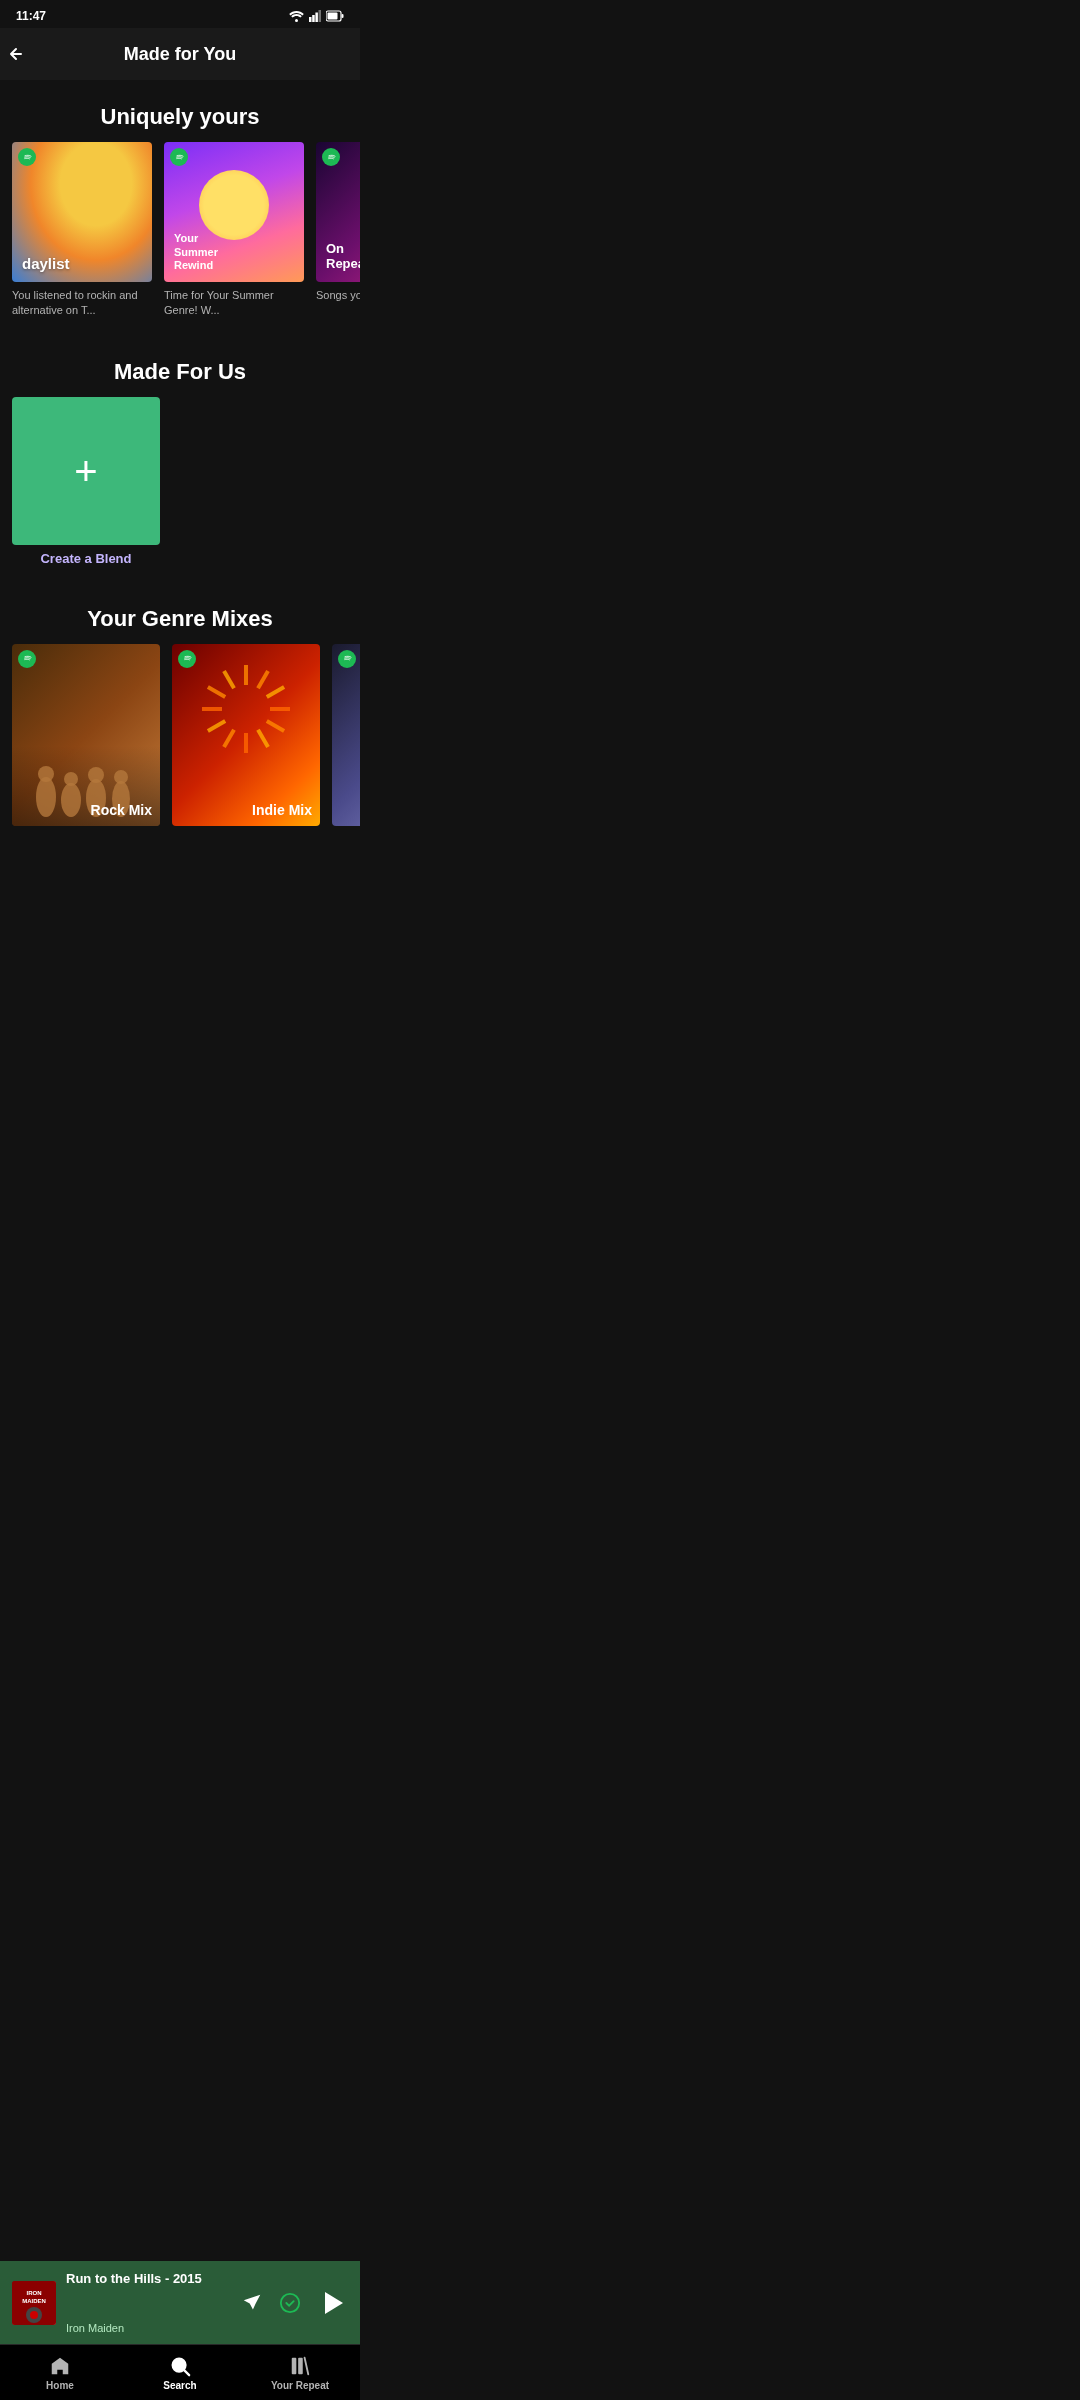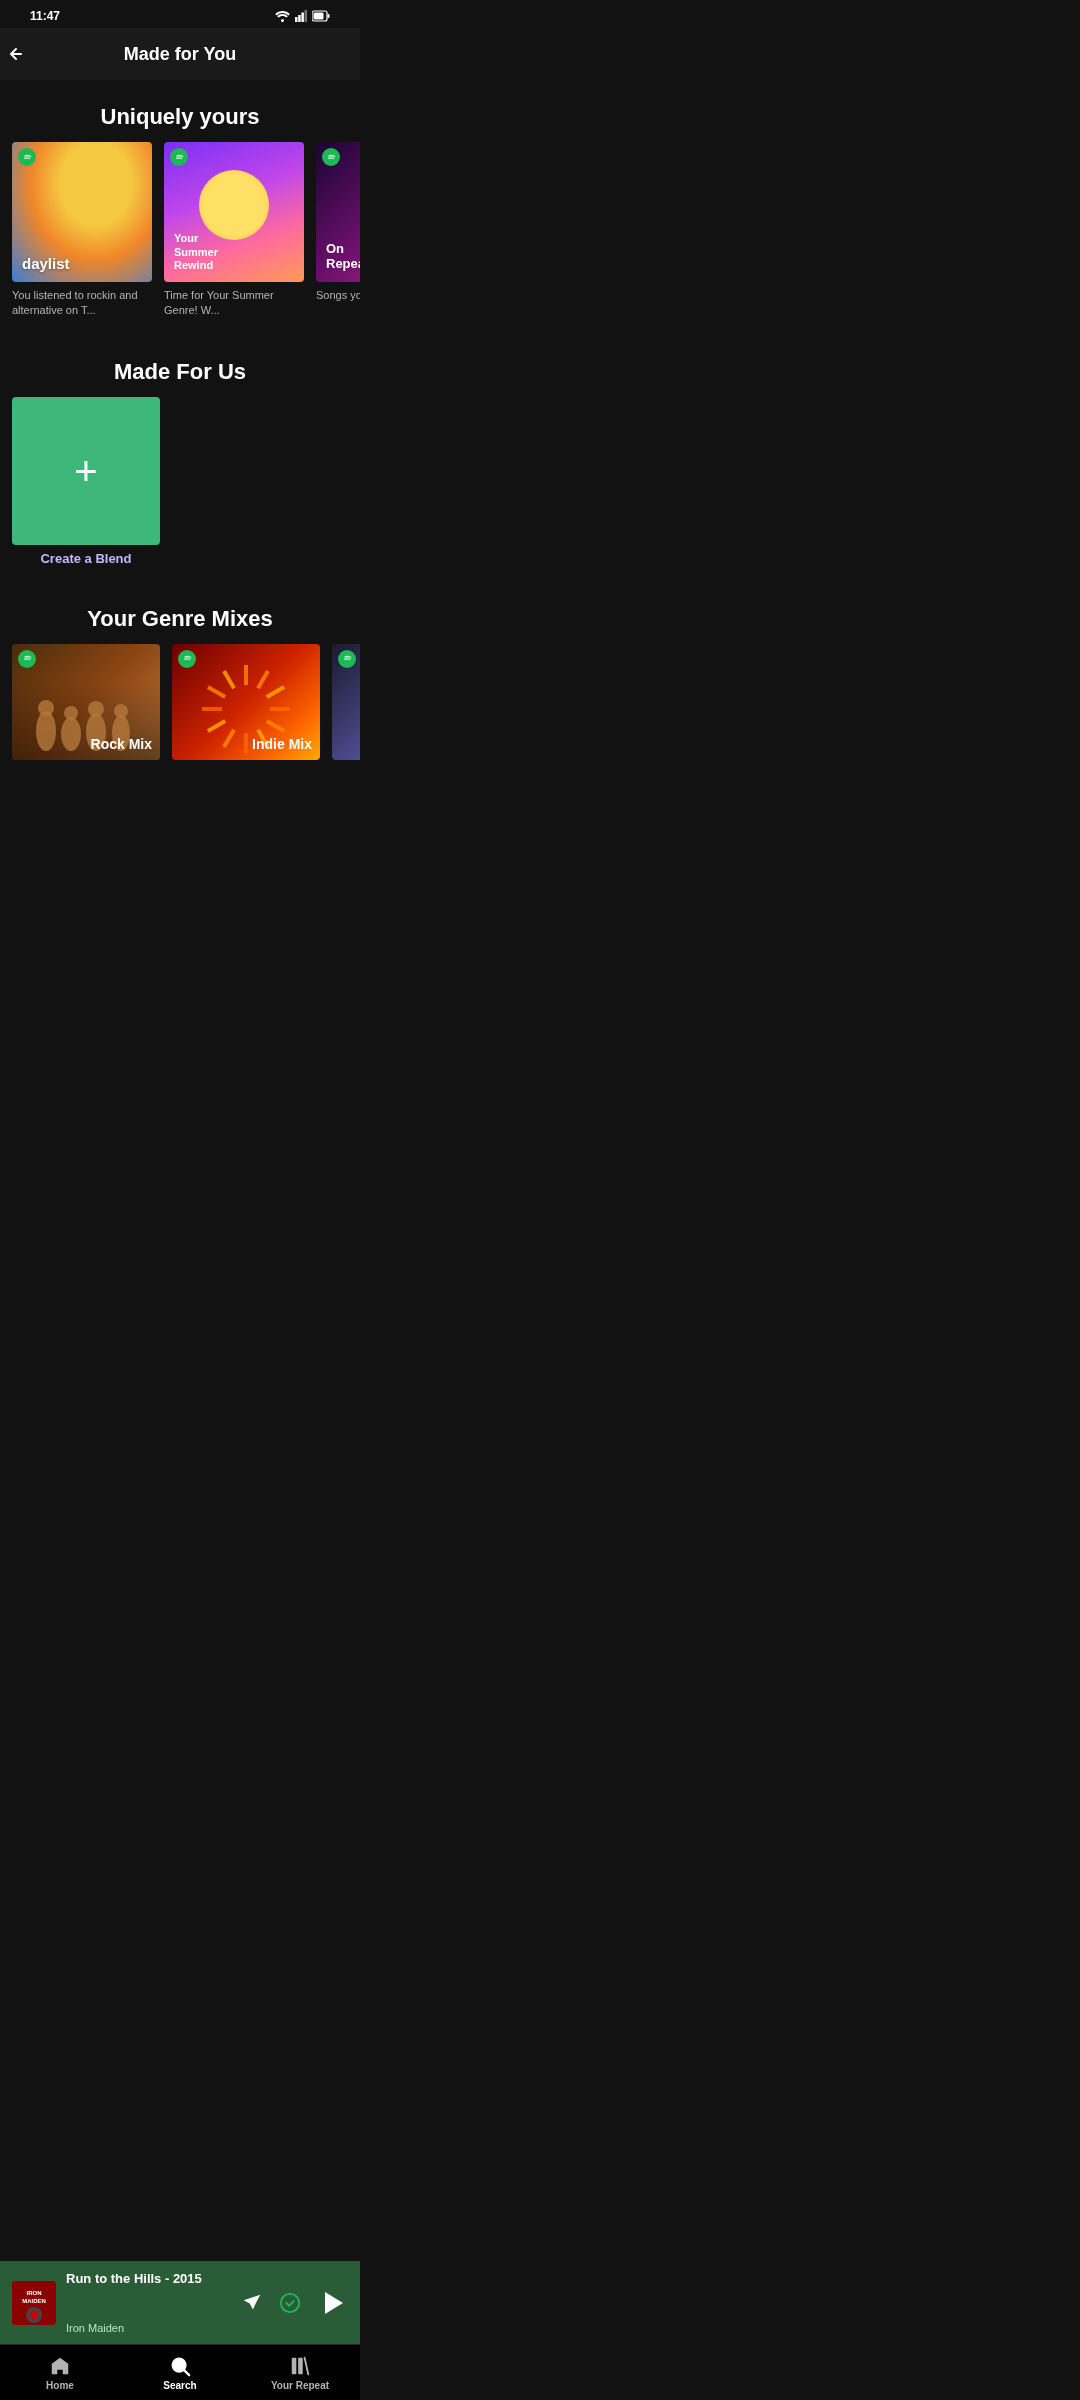--- a/index.html
+++ b/index.html
@@ -13,21 +13,21 @@
       min-height: 800px;
       position: relative;
       overflow-x: hidden;
     }
 
     
     .status-bar {
       display: flex;
       justify-content: space-between;
       align-items: center;
-      padding: 8px 30px 4px;
+      padding: 8px 16px 4px;
       font-size: 12px;
       font-weight: 600;
       color: #fff;
       height: 28px;
     }
     .status-icons {
       display: flex;
       gap: 5px;
       align-items: center;
     }
@@ -225,21 +225,21 @@
     }
 
     
     .genre-card {
       flex-shrink: 0;
       width: 148px;
       cursor: pointer;
     }
     .genre-card-image {
       width: 148px;
-      height: 116px;
+      height: 182px;
       border-radius: 4px;
       margin-bottom: 8px;
       position: relative;
       overflow: hidden;
     }
 
     
     .rock-mix-bg {
       background: linear-gradient(135deg, #4a2c0a 0%, #8b4513 50%, #c67c3a 100%);
     }

